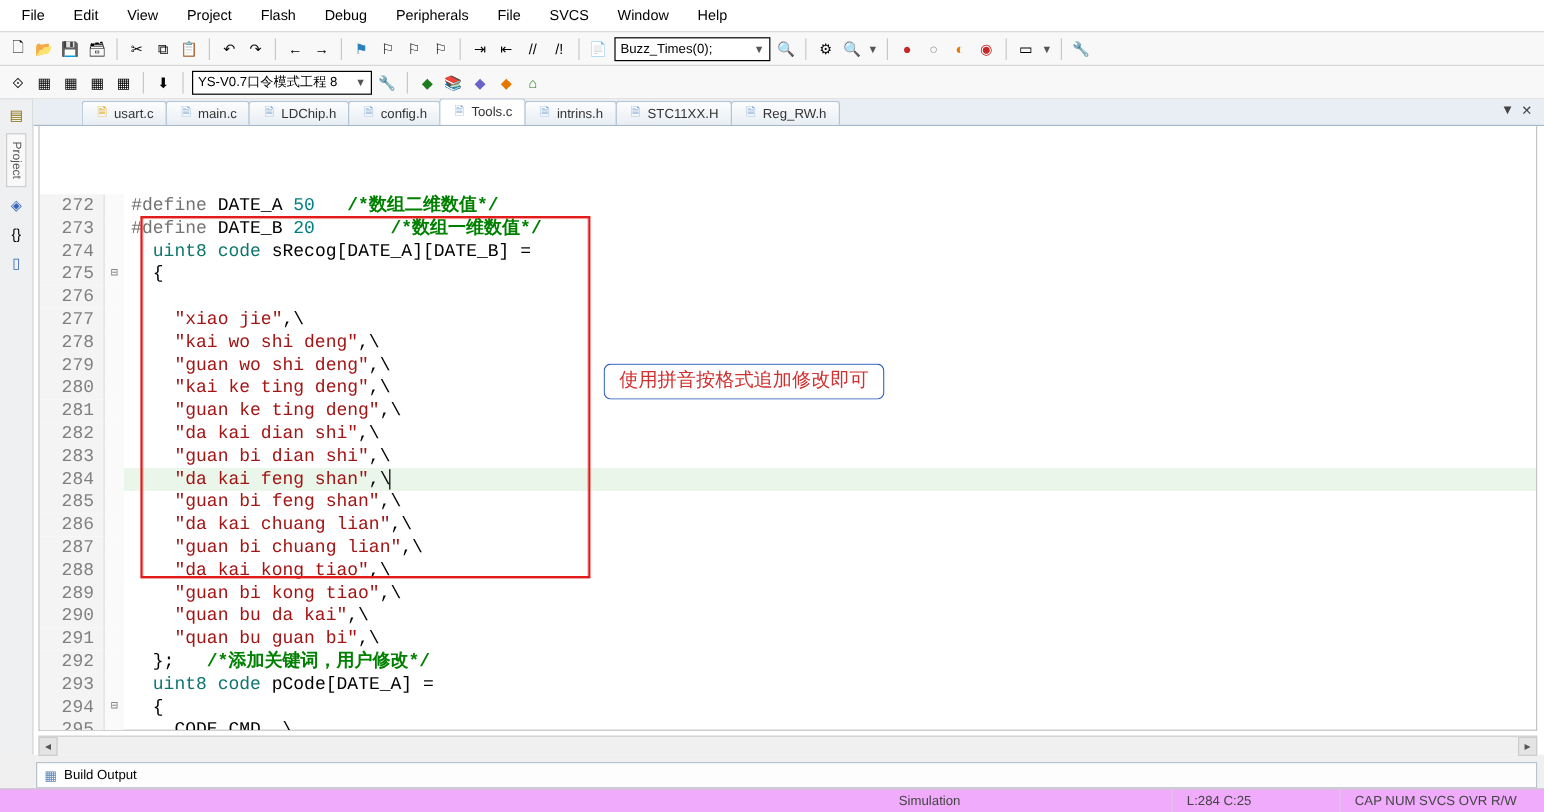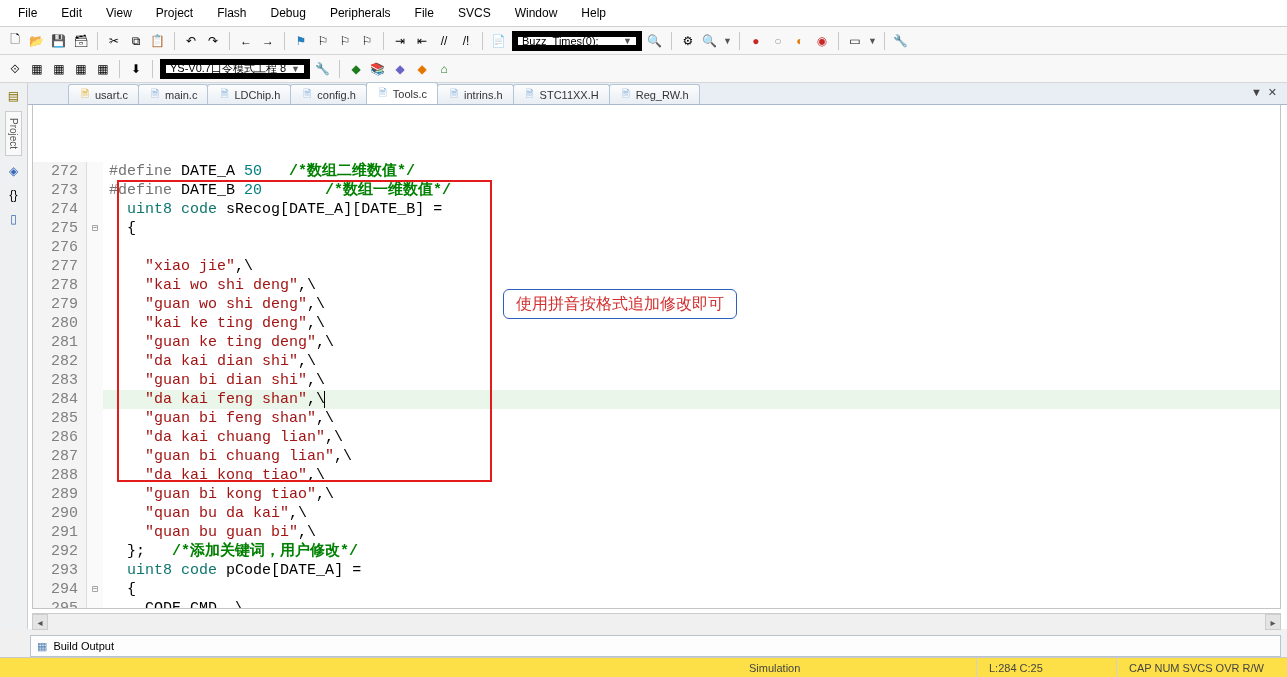--- a/index.html
+++ b/index.html
@@ -37,21 +37,21 @@
   }
   .tbtn {
     width: 18px; height: 18px;
     display: flex; align-items: center; justify-content: center;
     font-size: 12px;
     border: 1px solid transparent;
   }
   .sep { width: 1px; height: 18px; background: #c8c8c8; margin: 0 3px; }
   .combo {
     height: 20px;
-    border: 6px solid #000000;
+    border: 1px solid #000000;
     background: #fff;
     font-size: 11px;
     padding: 0 4px;
     min-width: 130px;
     display: flex; align-items: center; justify-content: space-between;
   }
   .combo .arrow { color: #555; font-size: 9px; margin-left: 4px;}
   
   .mainrow {
     flex: 1;
@@ -216,21 +216,21 @@
     display:flex;align-items:center;
     background: #fdfdfd;
     padding: 0 6px;
     font-size: 11px;
     gap: 6px;
   }
   
   .statusbar {
     height: 20px;
     border-top: 1px solid #c8c8c8;
-    background: #fde047;
+    background: #f0abfc;
     display:flex;
     font-size: 11px;
     color: #444;
   }
   .statusbar .cell {
     border-right: 1px solid #d0d0d0;
     padding: 2px 12px;
     display:flex;align-items:center;
   }
   .statusbar .spacer { flex:1; }
@@ -371,21 +371,21 @@
         <span>✕</span>
       </div>
     </div>
 
     <div class="codewrap">
       <div class="code-scroll" id="code-scroll">
         
       <div class="coderow"><div class="lnum">272</div><div class="foldgutter"></div><div class="codetext"><span class="tok-pre">#define</span> <span class="tok-id">DATE_A</span> <span class="tok-num">50</span>   <span class="tok-cmt">/*数组二维数值*/</span></div></div><div class="coderow"><div class="lnum">273</div><div class="foldgutter"></div><div class="codetext"><span class="tok-pre">#define</span> <span class="tok-id">DATE_B</span> <span class="tok-num">20</span>       <span class="tok-cmt">/*数组一维数值*/</span></div></div><div class="coderow"><div class="lnum">274</div><div class="foldgutter"></div><div class="codetext">  <span class="tok-kw">uint8</span> <span class="tok-kw">code</span> <span class="tok-id">sRecog</span>[<span class="tok-id">DATE_A</span>][<span class="tok-id">DATE_B</span>] =</div></div><div class="coderow"><div class="lnum">275</div><div class="foldgutter">⊟</div><div class="codetext">  {</div></div><div class="coderow"><div class="lnum">276</div><div class="foldgutter"></div><div class="codetext"></div></div><div class="coderow"><div class="lnum">277</div><div class="foldgutter"></div><div class="codetext">    <span class="tok-str">"xiao jie"</span>,\</div></div><div class="coderow"><div class="lnum">278</div><div class="foldgutter"></div><div class="codetext">    <span class="tok-str">"kai wo shi deng"</span>,\</div></div><div class="coderow"><div class="lnum">279</div><div class="foldgutter"></div><div class="codetext">    <span class="tok-str">"guan wo shi deng"</span>,\</div></div><div class="coderow"><div class="lnum">280</div><div class="foldgutter"></div><div class="codetext">    <span class="tok-str">"kai ke ting deng"</span>,\</div></div><div class="coderow"><div class="lnum">281</div><div class="foldgutter"></div><div class="codetext">    <span class="tok-str">"guan ke ting deng"</span>,\</div></div><div class="coderow"><div class="lnum">282</div><div class="foldgutter"></div><div class="codetext">    <span class="tok-str">"da kai dian shi"</span>,\</div></div><div class="coderow"><div class="lnum">283</div><div class="foldgutter"></div><div class="codetext">    <span class="tok-str">"guan bi dian shi"</span>,\</div></div><div class="coderow highlight"><div class="lnum">284</div><div class="foldgutter"></div><div class="codetext">    <span class="tok-str">"da kai feng shan"</span>,\<span class="caret"></span></div></div><div class="coderow"><div class="lnum">285</div><div class="foldgutter"></div><div class="codetext">    <span class="tok-str">"guan bi feng shan"</span>,\</div></div><div class="coderow"><div class="lnum">286</div><div class="foldgutter"></div><div class="codetext">    <span class="tok-str">"da kai chuang lian"</span>,\</div></div><div class="coderow"><div class="lnum">287</div><div class="foldgutter"></div><div class="codetext">    <span class="tok-str">"guan bi chuang lian"</span>,\</div></div><div class="coderow"><div class="lnum">288</div><div class="foldgutter"></div><div class="codetext">    <span class="tok-str">"da kai kong tiao"</span>,\</div></div><div class="coderow"><div class="lnum">289</div><div class="foldgutter"></div><div class="codetext">    <span class="tok-str">"guan bi kong tiao"</span>,\</div></div><div class="coderow"><div class="lnum">290</div><div class="foldgutter"></div><div class="codetext">    <span class="tok-str">"quan bu da kai"</span>,\</div></div><div class="coderow"><div class="lnum">291</div><div class="foldgutter"></div><div class="codetext">    <span class="tok-str">"quan bu guan bi"</span>,\</div></div><div class="coderow"><div class="lnum">292</div><div class="foldgutter"></div><div class="codetext">  };   <span class="tok-cmt">/*添加关键词，用户修改*/</span></div></div><div class="coderow"><div class="lnum">293</div><div class="foldgutter"></div><div class="codetext">  <span class="tok-kw">uint8</span> <span class="tok-kw">code</span> <span class="tok-id">pCode</span>[<span class="tok-id">DATE_A</span>] =</div></div><div class="coderow"><div class="lnum">294</div><div class="foldgutter">⊟</div><div class="codetext">  {</div></div><div class="coderow"><div class="lnum">295</div><div class="foldgutter"></div><div class="codetext">    <span class="tok-id">CODE_CMD</span>, \</div></div></div>
 
       <div class="overlay-box-red" id="redbox" style="top: 75px; left: 84px; width: 375px; height: 302px;"></div>
-      <div class="callout" id="callout2" style="top: 184px; left: 470px;">使用拼音按格式追加修改即可</div>
+      <div class="callout" id="callout2" style="top: 198px; left: 470px;">使用拼音按格式追加修改即可</div>
     </div>
 
     <div class="hscroll-fake">
       <div class="arrow left">◂</div>
       <div class="arrow right">▸</div>
     </div>
   </div>
 </div>
 
 <div class="buildout">

